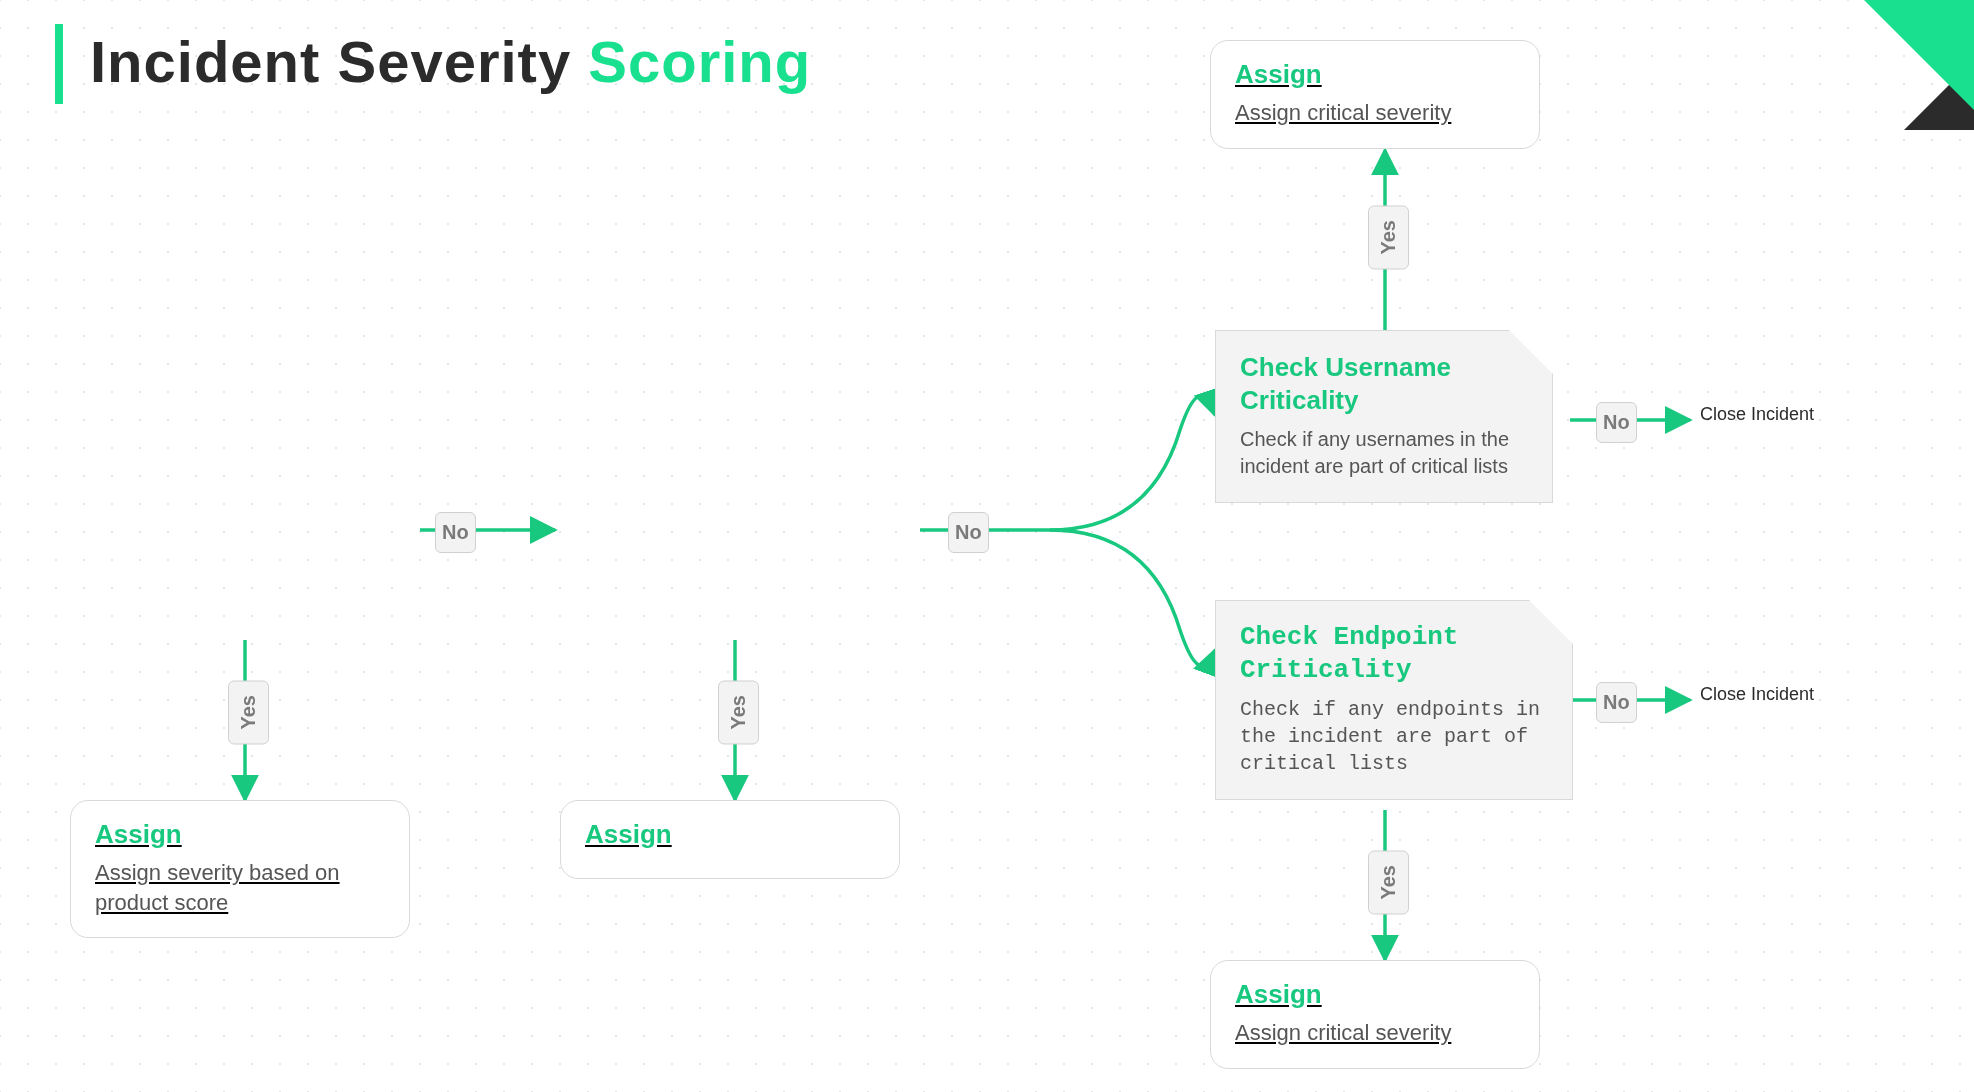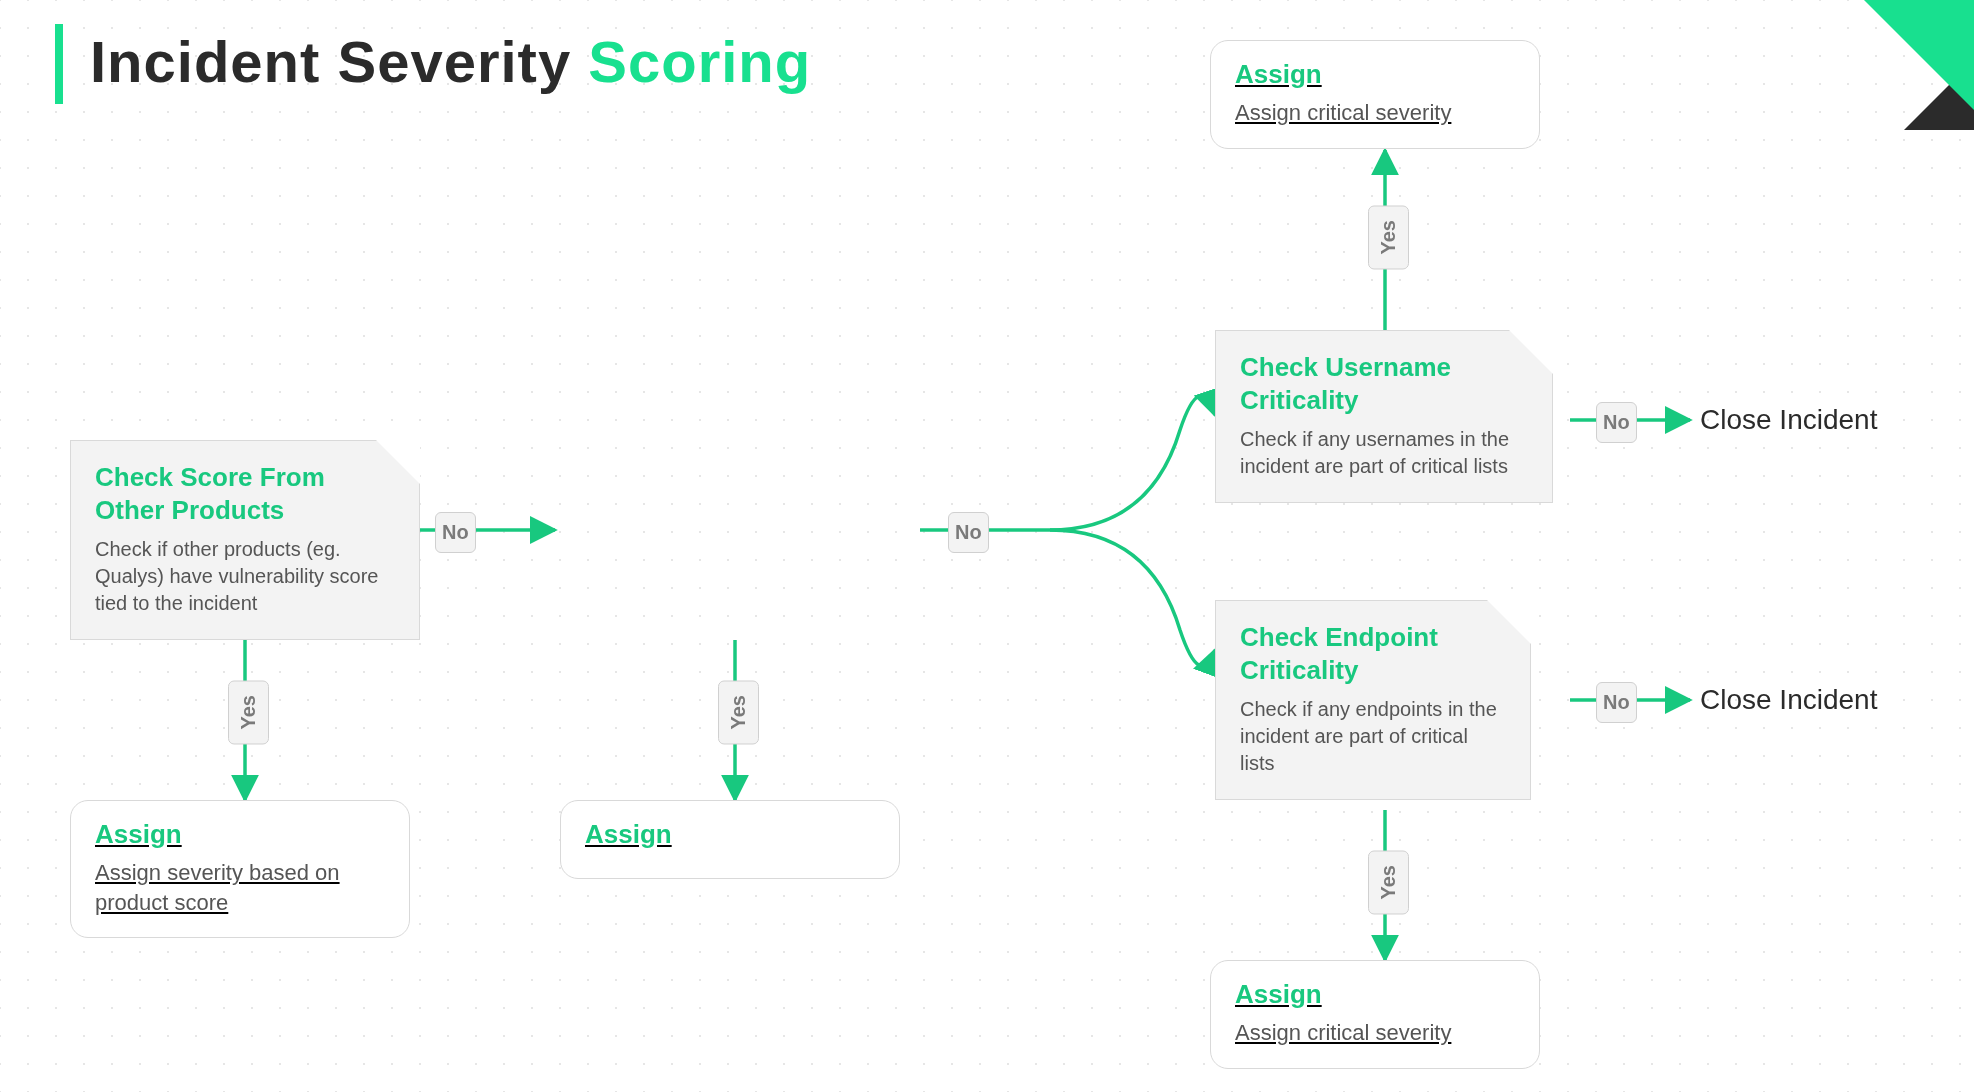--- a/index.html
+++ b/index.html
@@ -127,21 +127,21 @@
     color: #7a7a7a;
   }
   .label-box.vert {
     writing-mode: vertical-rl;
     transform: rotate(180deg);
     padding: 14px 8px;
   }
 
   .end-label {
     position: absolute;
-    font-size: 28px;
+    font-size: 18px;
     color: #2b2b2b;
     font-weight: 400;
   }
 
   
   svg.arrows {
     position: absolute;
     inset: 0;
     width: 1974px;
     height: 1092px;
@@ -183,24 +183,20 @@
 
   <path d="M 1570 420 L 1690 420" stroke="#18c87f" stroke-width="3.5" fill="none" marker-end="url(#arr)"></path>
 
   <path d="M 1385 810 L 1385 960" stroke="#18c87f" stroke-width="3.5" fill="none" marker-end="url(#arr)"></path>
 
   <path d="M 1570 700 L 1690 700" stroke="#18c87f" stroke-width="3.5" fill="none" marker-end="url(#arr)"></path>
 </svg>
 
 <div class="canvas">
 
-  <div class="check-node" style="left:70px; top:440px;">
-    <div class="node-title">Check Score From Other Products</div>
-    <div class="node-desc">Check if other products (eg. Qualys) have vulnerability score tied to the incident</div>
-  </div>
   <div class="label-box" style="left:435px; top:512px;">No</div>
   <div class="label-box vert" style="left:228px; top:680px;">Yes</div>
   <div class="assign-node" style="left:70px; top:800px;">
     <div class="node-title">Assign</div>
     <div class="node-desc">Assign severity based on product score</div>
   </div>
 
   <div class="label-box" style="left:948px; top:512px;">No</div>
   <div class="label-box vert" style="left:718px; top:680px;">Yes</div>
   <div class="assign-node" style="left:560px; top:800px;">
@@ -213,21 +209,21 @@
   </div>
   <div class="label-box vert" style="left:1368px; top:205px;">Yes</div>
 
   <div class="check-node" style="left:1215px; top:330px; width:338px;">
     <div class="node-title">Check Username Criticality</div>
     <div class="node-desc">Check if any usernames in the incident are part of critical lists</div>
   </div>
   <div class="label-box" style="left:1596px; top:402px;">No</div>
   <div class="end-label" style="left:1700px; top:404px;">Close Incident</div>
 
-  <div class="check-node" style="left:1215px; top:600px; width:316px;">
+  <div class="check-node" style="left:1215px; top:600px; width:358px;font-family:Liberation Mono, monospace;">
     <div class="node-title">Check Endpoint Criticality</div>
     <div class="node-desc">Check if any endpoints in the incident are part of critical lists</div>
   </div>
   <div class="label-box" style="left:1596px; top:682px;">No</div>
   <div class="end-label" style="left:1700px; top:684px;">Close Incident</div>
   <div class="label-box vert" style="left:1368px; top:850px;">Yes</div>
 
   <div class="assign-node" style="left:1210px; top:960px; width:330px;">
     <div class="node-title">Assign</div>
     <div class="node-desc">Assign critical severity</div>

